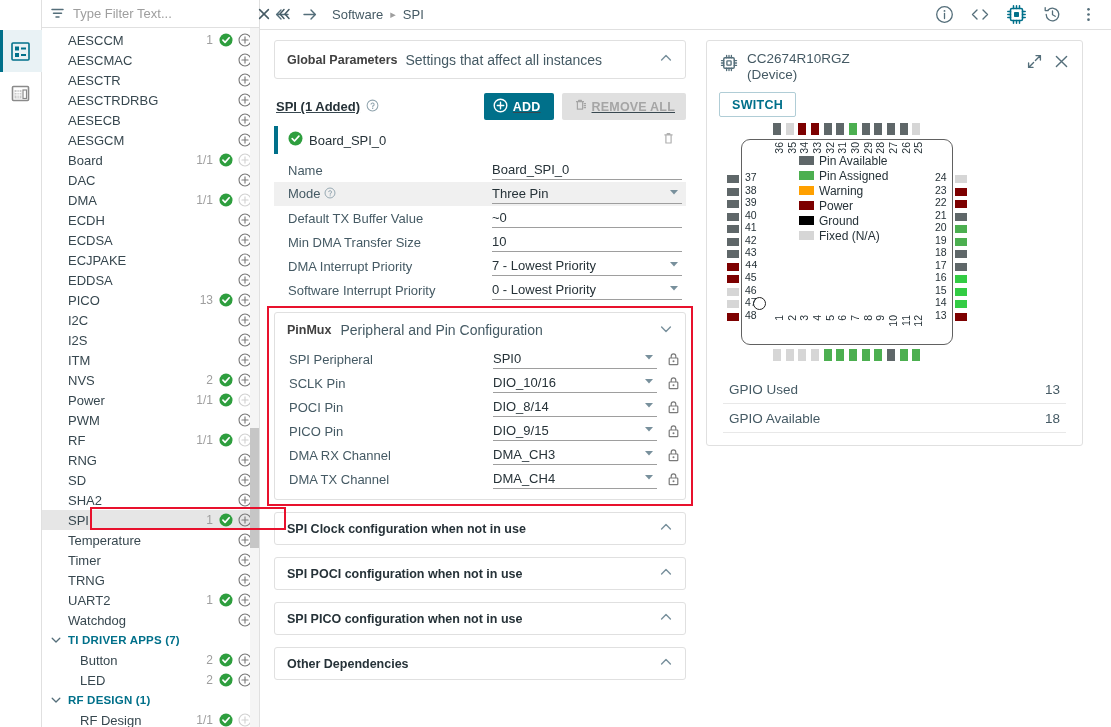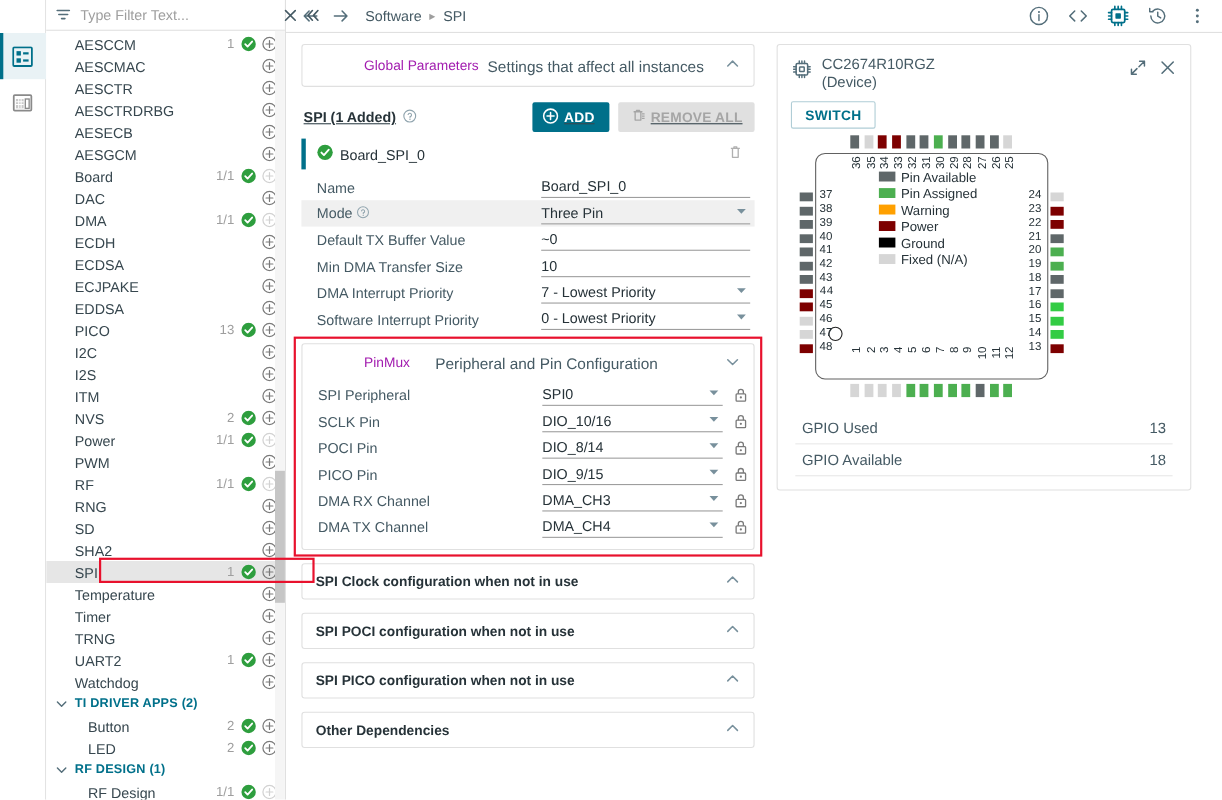--- a/index.html
+++ b/index.html
@@ -107,21 +107,21 @@
   
   .center { width: 440px; flex: 0 0 440px; padding: 10px 14px 0 14px; position: relative; overflow: hidden; }
 
   .panel {
     border: 1px solid #e0e0e0; border-radius: 3px; background: #fff;
   }
   .panel-head {
     height: 37px; display: flex; align-items: center;
     padding: 0 12px; gap: 8px; cursor: pointer;
   }
-  .panel-title { font-weight: normal; font-size: 12.5px; color: #a21caf; margin-left: 44px; }
+  .panel-title { font-weight: bold; font-size: 12.5px; color: #404040; }
   .panel-sub { font-size: 14px; color: #455a64; }
   .panel-head .caret { margin-left: auto; color: #78909c; }
 
   .sec-title-row {
     display: flex; align-items: center; margin: 14px 0 6px 2px; gap: 6px; text-decoration: underline;
   }
   .sec-title { font-weight: bold; font-size: 13px; color: #263238; }
   .sec-actions { margin-left: auto; display: flex; align-items: center; gap: 8px; }
   .btn-add {
     background: #00708a; color: #fff; border: none; border-radius: 2px;
@@ -159,21 +159,21 @@
   .frow .fval .txt { flex: 1; }
   .frow .fval .dd { color: #78909c; margin-right: 2px; }
   .frow .lock { width: 16px; flex: 0 0 16px; display: flex; align-items: center; justify-content: center; }
 
   .pinmux-wrap { position: relative; margin-top: 10px; }
   .red-box-pinmux {
     position: absolute; left: -7px; top: -6px; right: -7px; bottom: -6px;
     border: 2.5px solid #e8112d; pointer-events: none; z-index: 4;
   }
   .pinmux-panel { border: 1px solid #e0e0e0; border-radius: 3px; background: #fff; padding-bottom: 8px; }
-  .pinmux-head { height: 34px; display: flex; align-items: center; padding: 0 12px; gap: 23px; cursor: pointer; justify-content: space-between; }
+  .pinmux-head { height: 34px; display: flex; align-items: center; padding: 0 12px; gap: 9px; cursor: pointer; justify-content: space-between; }
   .pinmux-head .caret { margin-left: auto; color: #78909c; }
 
   .collapsed-panel {
     border: 1px solid #e0e0e0; border-radius: 3px; background: #fff;
     height: 33px; display: flex; align-items: center; padding: 0 12px;
     margin-top: 12px; cursor: pointer;
   }
   .collapsed-panel .cp-title { font-weight: bold; font-size: 12.5px; color: #263238; }
   .collapsed-panel .caret { margin-left: auto; color: #78909c; }
 
@@ -644,21 +644,21 @@
               <path d="M7.5 4.2 V10.8 M4.2 7.5 H10.8" stroke="#7a7a7a" stroke-width="1.2" stroke-linecap="round"></path>
             </svg>
           </span>
         </div>
         <div class="tree-row group">
           <span class="chev">
             <svg width="12" height="12" viewBox="0 0 12 12">
               <path d="M2.2 4.2 L6 8 L9.8 4.2" stroke="#546e7a" stroke-width="1.3" fill="none" stroke-linecap="round" stroke-linejoin="round"></path>
             </svg>
           </span>
-          <span class="label">TI DRIVER APPS (2)</span>
+          <span class="label">TI DRIVER APPS (7)</span>
         </div>
         <div class="tree-row child">
           <span class="label">Button</span>
           <span class="count">2</span>
           <span class="check">
             <svg width="14" height="14" viewBox="0 0 15 15">
               <circle cx="7.5" cy="7.5" r="7" fill="#2e9e3e"></circle>
               <path d="M4.2 7.7 L6.5 10 L10.9 5.1" stroke="#fff" stroke-width="1.8" fill="none" stroke-linecap="round" stroke-linejoin="round"></path>
             </svg>
           </span>

